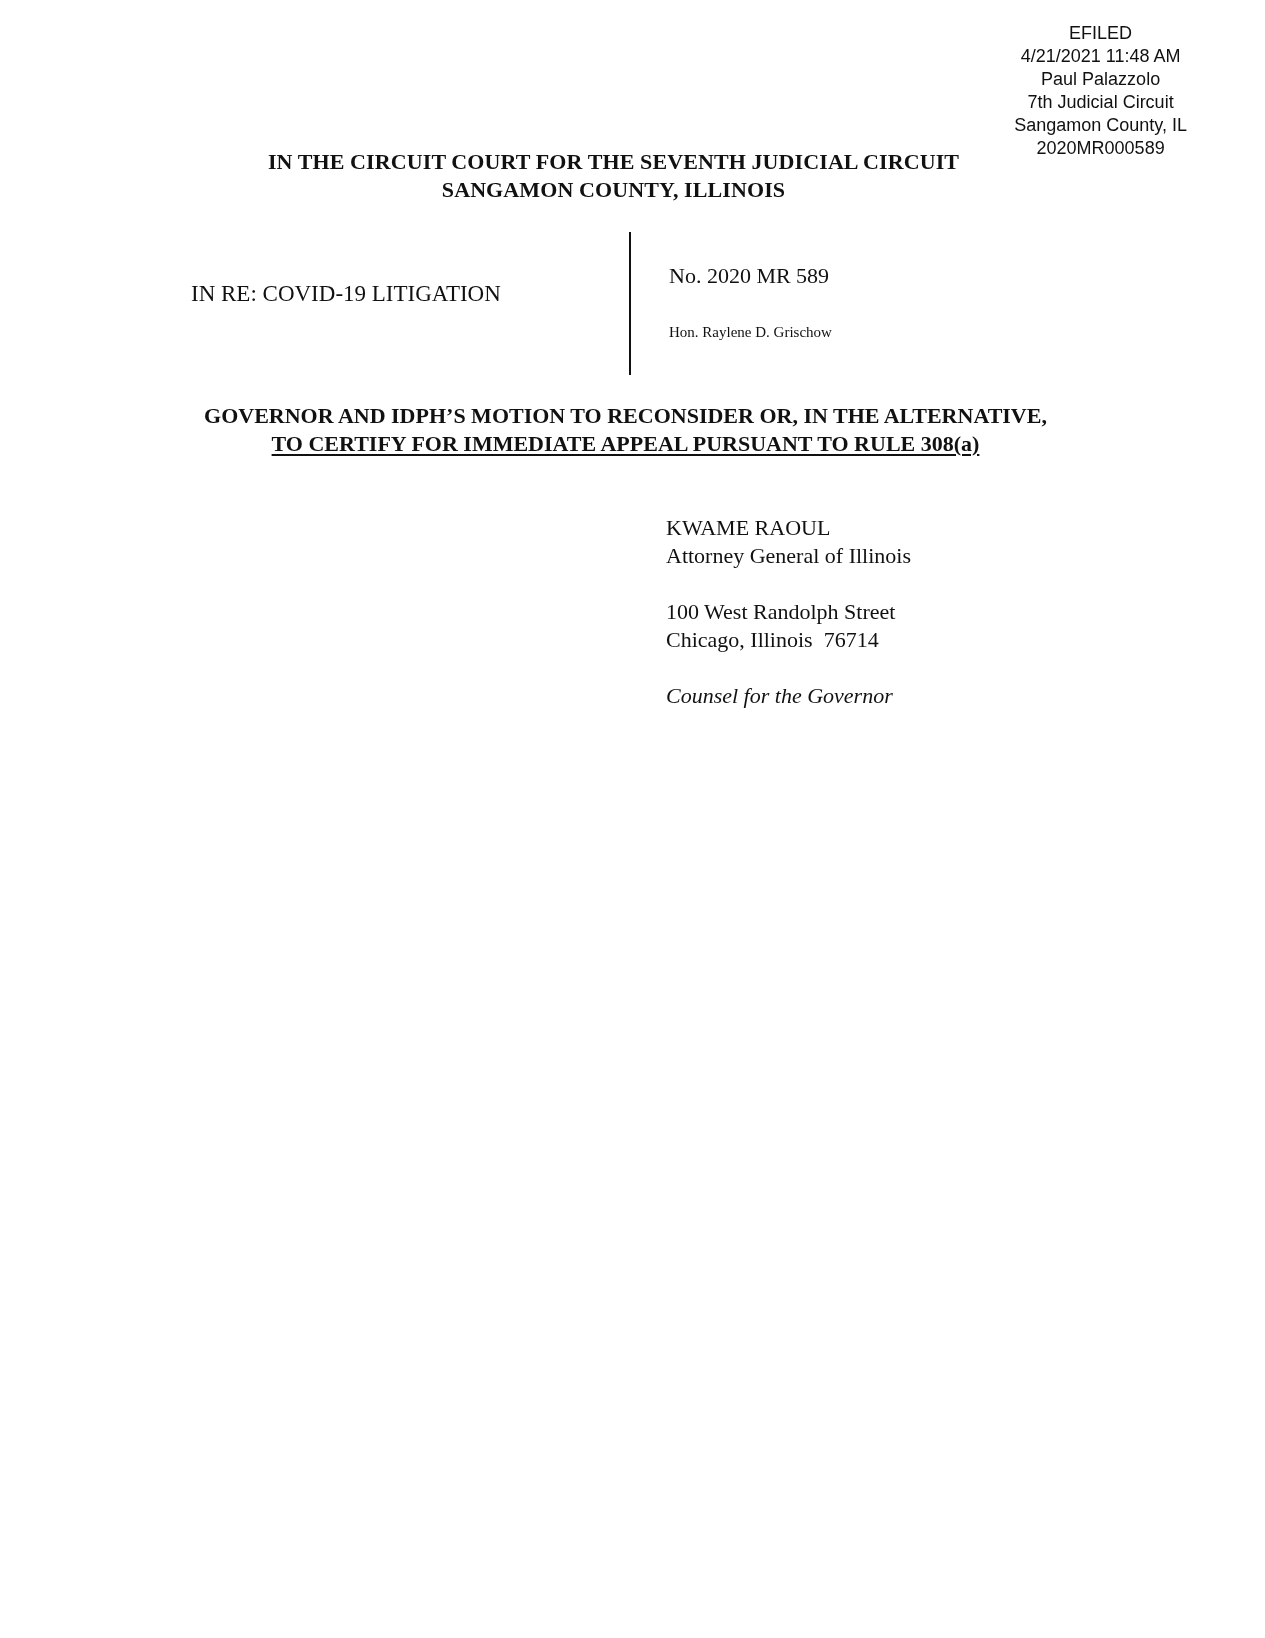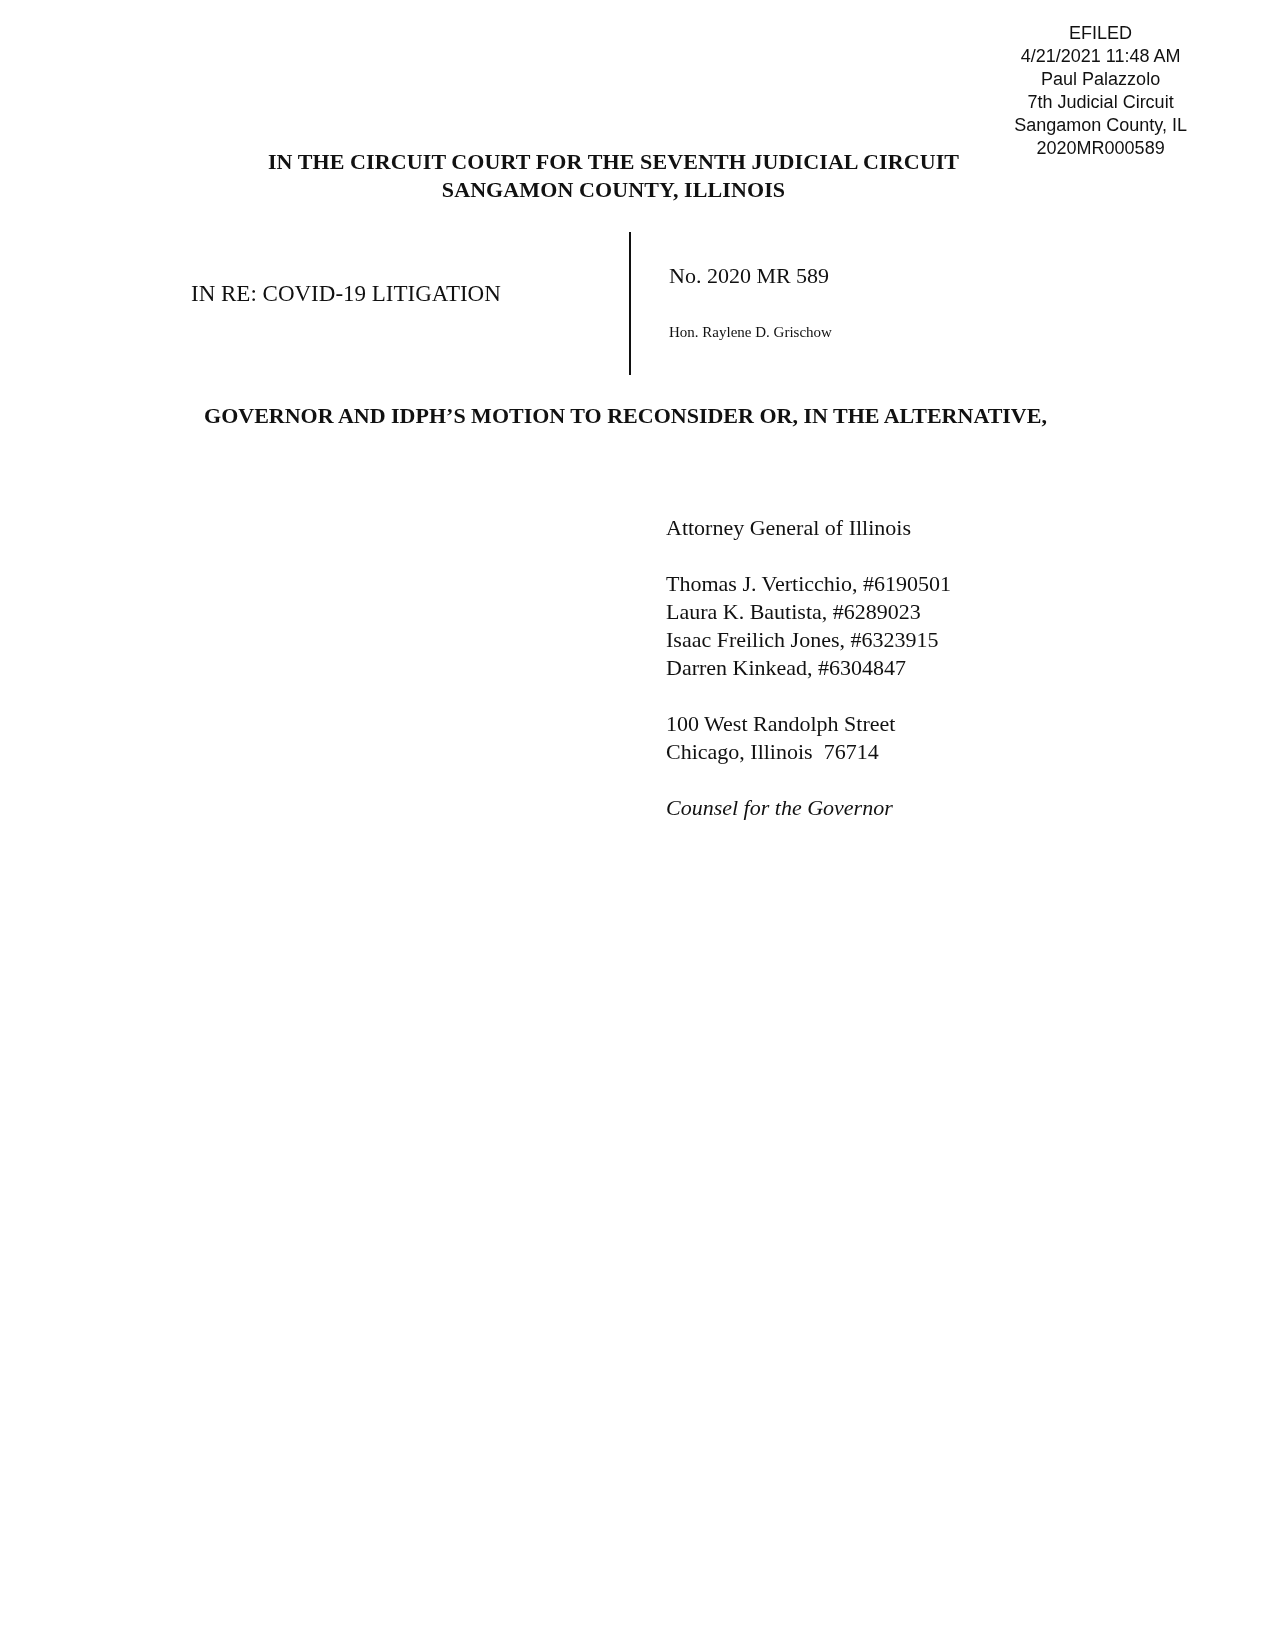--- a/index.html
+++ b/index.html
@@ -120,30 +120,26 @@
   <div class="line2">SANGAMON COUNTY, ILLINOIS</div>
 </div>
 
 <div class="case-in-re">IN RE: COVID-19 LITIGATION</div>
 <div class="divider"></div>
 <div class="case-number">No. 2020 MR 589</div>
 <div class="judge">Hon. Raylene D. Grischow</div>
 
 <div class="motion-title">
   <div class="t1">GOVERNOR AND IDPH’S MOTION TO RECONSIDER OR, IN THE ALTERNATIVE,</div>
+  <div><span class="t2">TO CERTIFY FOR IMMEDIATE APPEAL PURSUANT TO RULE 308(a)</span></div>
 </div>
 
 <div class="counsel-block">
   <div class="group">
+    <div>KWAME RAOUL</div>
     <div>Attorney General of Illinois</div>
-  </div>
-  <div class="group">
-    <div>Thomas J. Verticchio, #6190501</div>
-    <div>Laura K. Bautista, #6289023</div>
-    <div>Isaac Freilich Jones, #6323915</div>
-    <div>Darren Kinkead, #6304847</div>
   </div>
   <div class="group">
     <div>100 West Randolph Street</div>
     <div style="white-space: pre;">Chicago, Illinois  76714</div>
   </div>
   <div class="italic">Counsel for the Governor</div>
 </div>
 
 </body></html>

